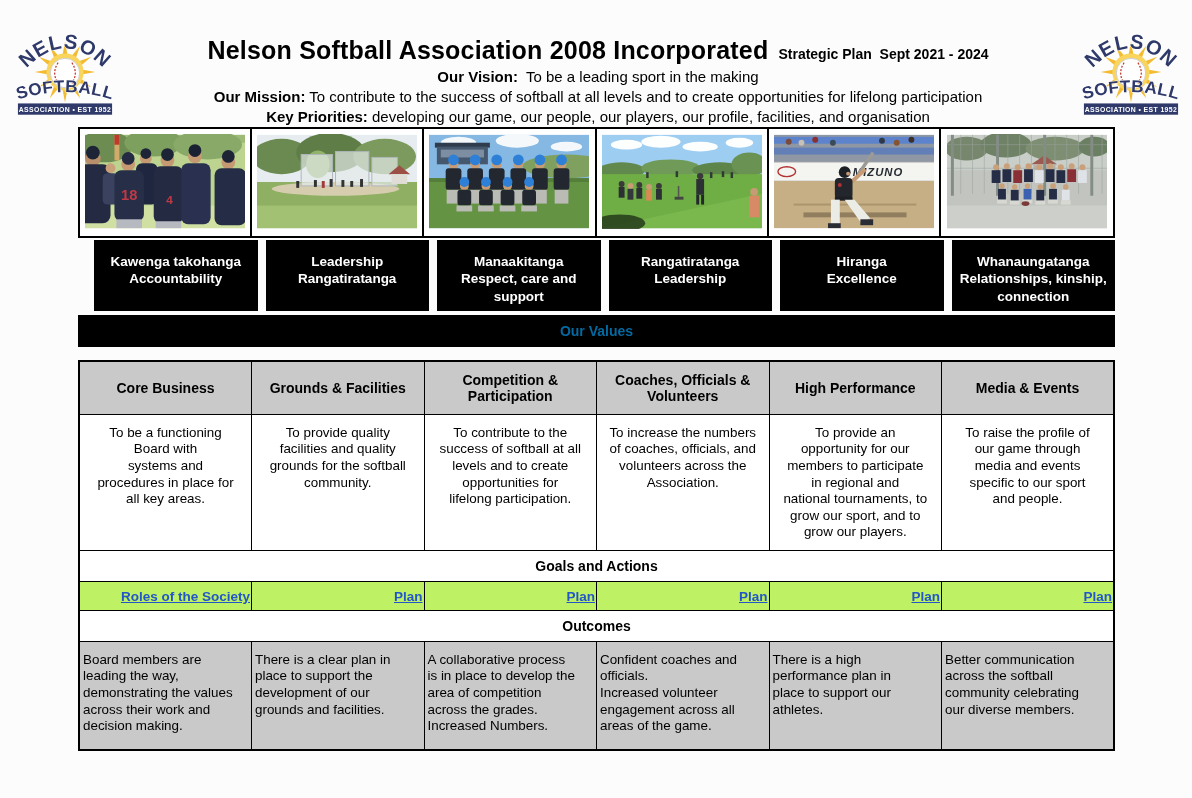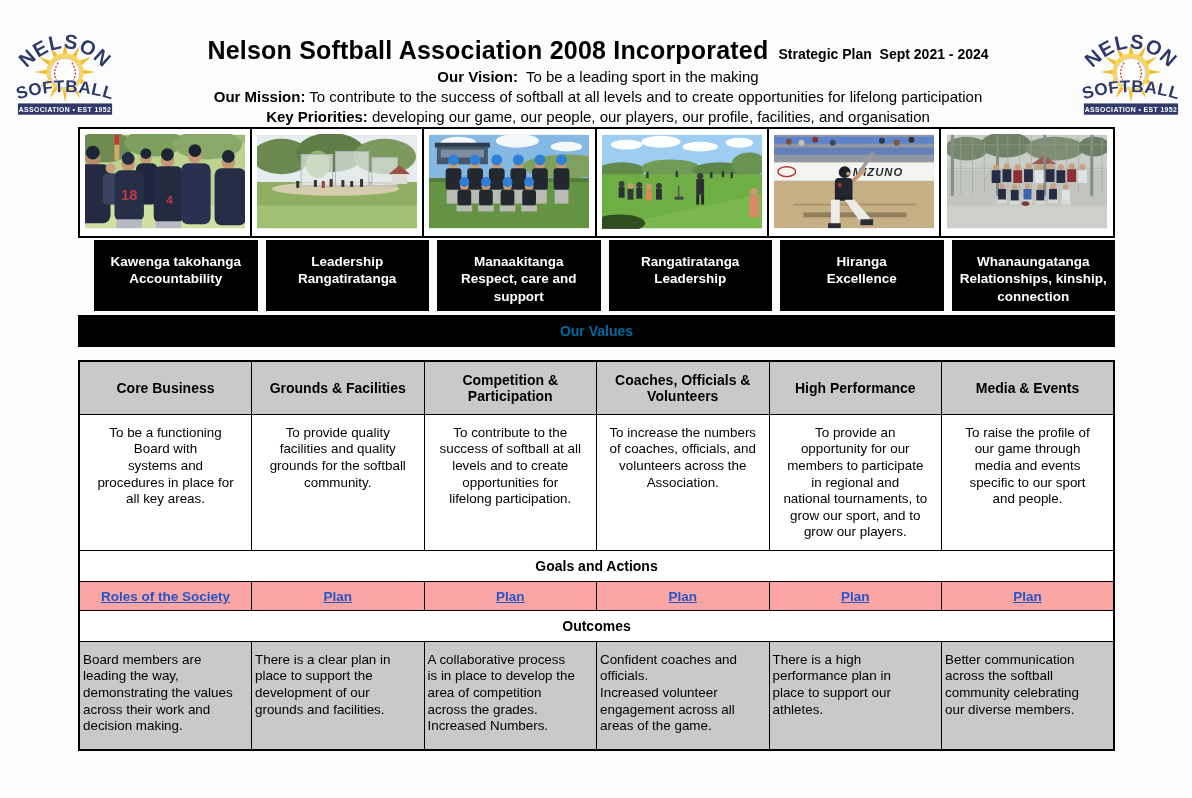--- a/index.html
+++ b/index.html
@@ -36,21 +36,21 @@
     padding:8px 0;margin-top:4px;}
 
   
   table.main-table{width:100%;border-collapse:collapse;table-layout:fixed;margin-top:13px;
     border:2px solid #000;}
   .main-table th,.main-table td{border:1px solid #000;}
   .col-head{background:#c9c9c9;font-weight:bold;font-size:14px;text-align:center;height:48px;padding:2px 8px;}
   .span-row{font-weight:bold;font-size:14px;text-align:center;height:28px;background:#fff;}
   .goal-cell{background:#fff;font-size:13.4px;text-align:center;vertical-align:top;
     padding:10px 3px 4px;height:121px;white-space:pre-line;line-height:1.24;}
-  .link-cell{background:#fca5a5;text-align:center;height:26px;}
+  .link-cell{background:#bef264;text-align:right;height:26px;}
   .link-cell a{color:#2356c8;font-weight:bold;font-size:13.5px;text-decoration:underline;}
   .outcome-cell{background:#c9c9c9;font-size:13.4px;text-align:left;vertical-align:top;
     padding:10px 3px 4px;height:93px;white-space:pre-line;line-height:1.24;margin-top:40px;}
 
   .hidden-defs{position:absolute;width:0;height:0;overflow:hidden;}
 </style>
 </head>
 <body>
 
 <svg class="hidden-defs" aria-hidden="true">

